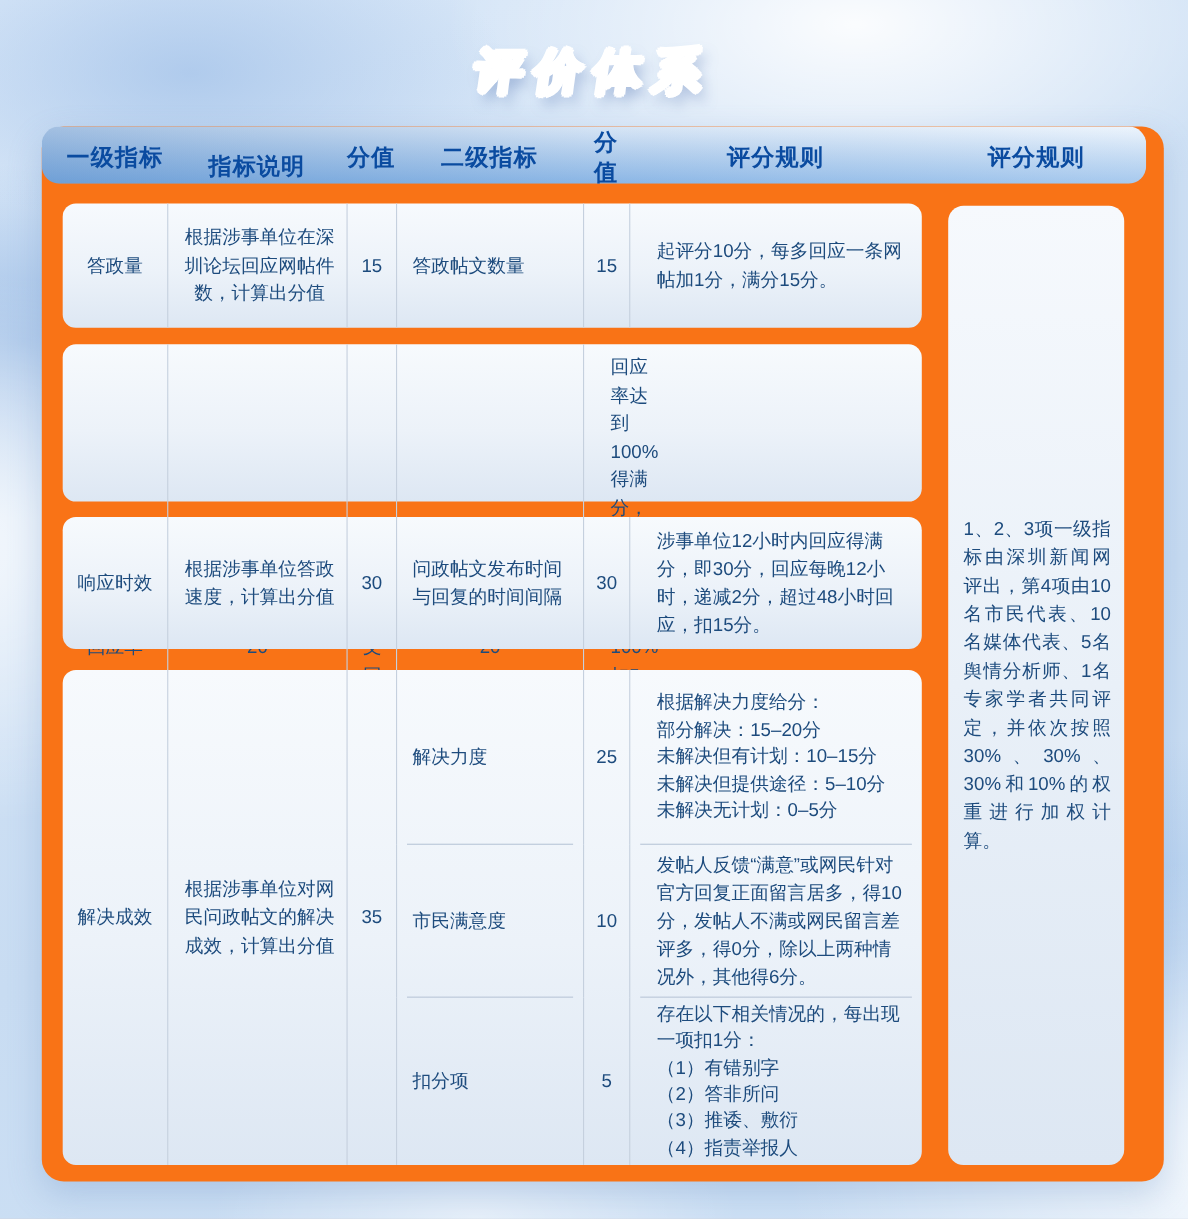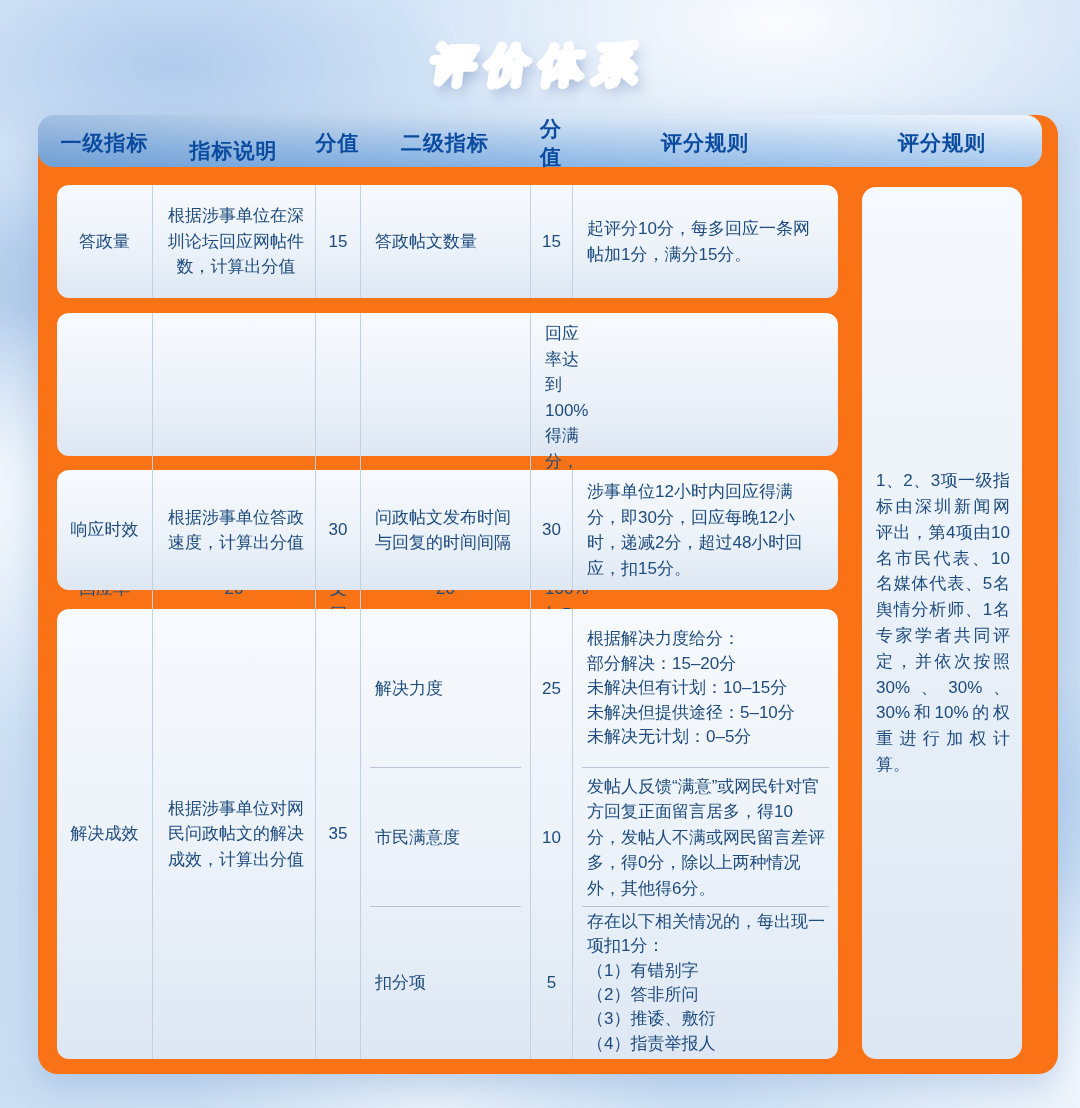--- a/index.html
+++ b/index.html
@@ -60,21 +60,21 @@
   }
   .r1 { height:113px; margin-bottom:15px; }
   .r2 { height:143px; margin-bottom:14px; }
   .r3 { height:120px; margin-bottom:19px; }
   .r4 { height:450px; grid-template-rows:159px 139px 152px; }
   .cell { display:flex; align-items:center; }
   .bl { border-left:1px solid #c5d0de; }
   .c-center { justify-content:center; text-align:center; }
   .c-desc { padding:8px 10px 8px 14px;text-align:center; }
   .c-l2 { padding:8px 10px 8px 14px; }
-  .c-rule { padding:8px 12px 8px 14px; }
+  .c-rule { padding:8px 12px 8px 24px; }
   .span3 { grid-row:1 / span 3; }
   .subcell { position:relative; }
   .sep::after { content:""; position:absolute; left:9px; right:9px; bottom:0; height:1px; background:#b9c6d8; }
   .rule-lines { line-height:1.44; }
   .member-block {
     width:160px; height:872px; margin-top:2px;
     background:linear-gradient(180deg,#f6f9fd 0%,#e9f0f8 50%,#dde7f3 100%);
     border-radius:14px;
     display:flex; align-items:center;
     color:#1d4b7d; font-size:17px; line-height:1.52;

